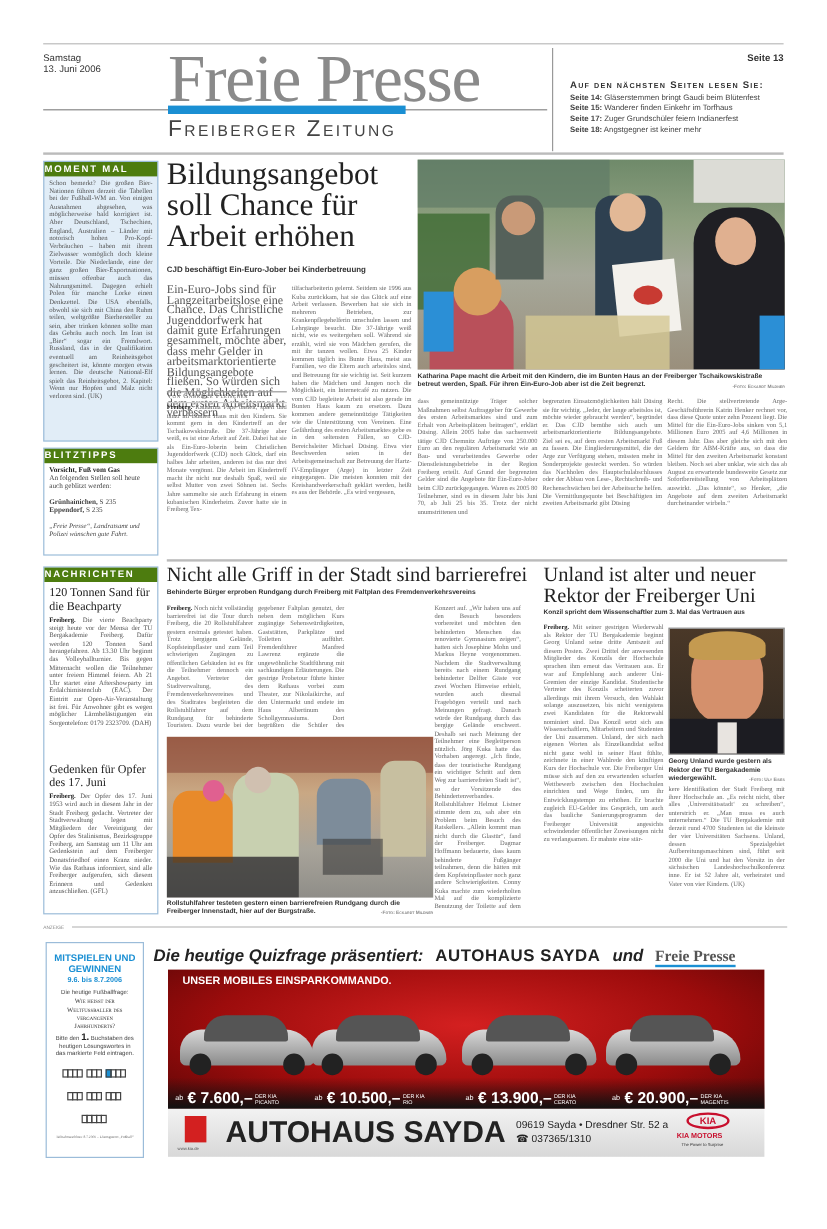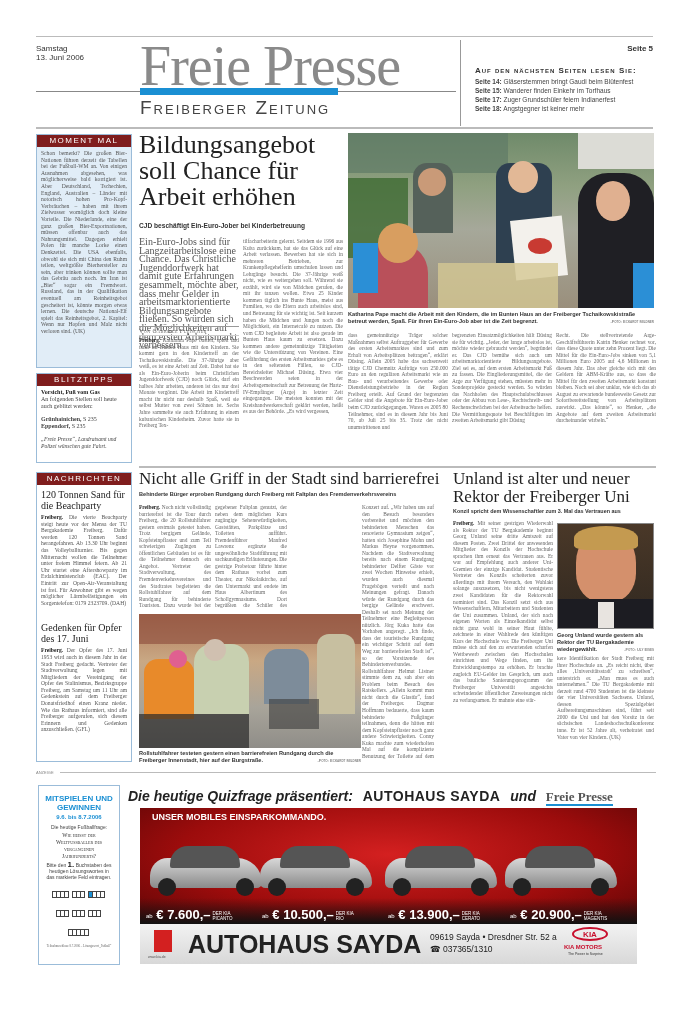--- a/index.html
+++ b/index.html
@@ -10,21 +10,21 @@
 .masthead-date{left:36px;top:44px;font-size:8px;line-height:9px;font-family:"Liberation Sans",sans-serif;color:#333}
 .logo{left:140px;top:38px;font-size:56px;line-height:56px;color:#8a8a8a;letter-spacing:-1px;font-family:"Liberation Serif",serif}
 .logo-bar{left:140px;top:88px;width:198px;height:7px;background:#1a8fd3}
 .edition{left:140px;top:97px;font-size:19px;letter-spacing:2px;font-family:"Liberation Sans",sans-serif;color:#444;font-variant:small-caps}
 .seite{right:36px;top:44px;font-size:8px;font-family:"Liberation Sans",sans-serif;font-weight:bold}
 .teaser{left:475px;top:66px;width:180px;font-family:"Liberation Sans",sans-serif}
 .teaser-title{font-size:8px;font-weight:bold;letter-spacing:1px;font-variant:small-caps;color:#333;margin-bottom:2px}
 .teaser-line{font-size:6.5px;line-height:9px;color:#444}
 .teaser-line b{font-weight:bold}
 .box{position:absolute;border:1px solid #9bbcd9}
-.box-head{background:#7f1d1d;color:#fff;text-align:center;font-family:"Liberation Sans",sans-serif;font-weight:normal;font-size:8px;letter-spacing:1.5px;height:12px;line-height:12px}
+.box-head{background:#4d7c0f;color:#fff;font-family:"Liberation Sans",sans-serif;font-weight:bold;font-size:8px;letter-spacing:1.5px;height:12px;line-height:12px}
 .body-txt{font-size:5.6px;line-height:6.6px;color:#555;text-align:justify}
 .col-txt{position:absolute;font-size:5.4px;line-height:6.55px;color:#666;text-align:justify}
 .h-main{left:139px;top:132px;width:205px;font-size:26px;line-height:26px;color:#222;font-family:"Liberation Serif",serif}
 .deck{font-family:"Liberation Sans",sans-serif;font-weight:bold;font-size:6.6px;color:#333}
 .lead{left:139px;top:238px;width:100px;font-size:10px;line-height:8.6px;color:#555;font-family:"Liberation Serif",serif}
 .byline{left:139px;top:326px;width:100px;font-size:6px;font-variant:small-caps;letter-spacing:0.5px;color:#666;border-top:1px solid #999;border-bottom:1px solid #ccc;padding:1px 0}
 .caption{font-family:"Liberation Sans",sans-serif;font-weight:bold;font-size:5.6px;line-height:7px;color:#333}
 .credit{font-family:"Liberation Sans",sans-serif;font-size:4px;color:#888;font-variant:small-caps}
 .photo{position:absolute;overflow:hidden}
 .h2{font-size:17px;line-height:18px;color:#222;font-family:"Liberation Serif",serif}
@@ -40,21 +40,21 @@
 <div class="hr" style="left:36px;top:36px;width:617px;background:#bbb"></div>
 <div class="abs masthead-date">
   <div>Samstag</div>
   <div>13. Juni 2006</div>
 </div>
 <div class="abs logo">Freie Presse</div>
 <div class="hr" style="left:36px;top:91px;width:420px;background:#888"></div>
 <div class="abs logo-bar"></div>
 <div class="abs edition">Freiberger Zeitung</div>
 <div class="abs" style="left:460px;top:40px;width:1px;height:86px;background:#999"></div>
-<div class="abs seite">Seite 5</div>
+<div class="abs seite">Seite 13</div>
 <div class="abs teaser">
   <div class="teaser-title">Auf den nächsten Seiten lesen Sie:</div>
   <div class="teaser-line"><b>Seite 14:</b> <span>Gläserstemmen bringt Gaudi beim Blütenfest</span></div>
   <div class="teaser-line"><b>Seite 15:</b> <span>Wanderer finden Einkehr im Torfhaus</span></div>
   <div class="teaser-line"><b>Seite 17:</b> <span>Zuger Grundschüler feiern Indianerfest</span></div>
   <div class="teaser-line"><b>Seite 18:</b> <span>Angstgegner ist keiner mehr</span></div>
 </div>
 <div class="hr" style="left:36px;top:127px;width:617px;background:#bbb;height:2px"></div>
 
 <div class="box" style="left:36px;top:134px;width:96px;height:234px;background:#e1edf7">
@@ -71,21 +71,21 @@
     <div><b>Eppendorf,</b> <span>S 235</span></div>
     <div style="margin-top:6px;font-style:italic;font-size:5.6px">„Freie Presse“, Landratsamt und Polizei wünschen gute Fahrt.</div>
   </div>
 </div>
 
 <div class="box" style="left:36px;top:472px;width:96px;height:290px">
   <div class="box-head">NACHRICHTEN</div>
   <div style="padding:4px 4px">
     <div style="font-size:10px;line-height:11px;color:#222;margin-bottom:3px">120 Tonnen Sand für die Beachparty</div>
     <div class="body-txt"><b style="color:#222">Freiberg.</b> <span>Die vierte Beachparty steigt heute vor der Mensa der TU Bergakademie Freiberg. Dafür werden 120 Tonnen Sand herangefahren. Ab 13.30 Uhr beginnt das Volleyballturnier. Bis gegen Mitternacht wollen die Teilnehmer unter freiem Himmel feiern. Ab 21 Uhr startet eine Aftershowparty im Erdalchimistenclub (EAC). Der Eintritt zur Open-Air-Veranstaltung ist frei. Für Anwohner gibt es wegen möglicher Lärmbelästigungen ein Sorgentelefon: 0179 2323709. (DAH)</span></div>
-    <div style="font-size:10px;line-height:11px;color:#222;margin:16px 0 3px">Gedenken für Opfer des 17. Juni</div>
+    <div style="font-size:10px;line-height:11px;color:#222;margin:30px 0 3px">Gedenken für Opfer des 17. Juni</div>
     <div class="body-txt"><b style="color:#222">Freiberg.</b> <span>Der Opfer des 17. Juni 1953 wird auch in diesem Jahr in der Stadt Freiberg gedacht. Vertreter der Stadtverwaltung legen mit Mitgliedern der Vereinigung der Opfer des Stalinismus, Bezirksgruppe Freiberg, am Samstag um 11 Uhr am Gedenkstein auf dem Freiberger Donatsfriedhof einen Kranz nieder. Wie das Rathaus informiert, sind alle Freiberger aufgerufen, sich diesem Erinnern und Gedenken anzuschließen. (GFL)</span></div>
   </div>
 </div>
 
 <div class="abs h-main">Bildungsangebot soll Chance für Arbeit erhöhen</div>
 <div class="abs deck" style="left:139px;top:222px;width:210px">CJD beschäftigt Ein-Euro-Jober bei Kinderbetreuung</div>
 <div class="abs lead">Ein-Euro-Jobs sind für Langzeitarbeitslose eine Chance. Das Christliche Jugenddorfwerk hat damit gute Erfahrungen gesammelt, möchte aber, dass mehr Gelder in arbeitsmarktorientierte Bildungsangebote fließen. So würden sich die Möglichkeiten auf dem ersten Arbeitsmarkt verbessern</div>
 <div class="abs byline">Von Gabriele Fleischer</div>
 <div class="col-txt" style="left:139px;top:337px;width:100px;height:125px;overflow:hidden"><b style="color:#222">Freiberg.</b> <span>Katharina Pape bastelt, spielt und tanzt im Bunten Haus mit den Kindern. Sie kommt gern in den Kindertreff an der Tschaikowskistraße. Die 37-Jährige aber weiß, es ist eine Arbeit auf Zeit. Dabei hat sie als Ein-Euro-Joberin beim Christlichen Jugenddorfwerk (CJD) noch Glück, darf ein halbes Jahr arbeiten, anderen ist das nur drei Monate vergönnt. Die Arbeit im Kindertreff macht ihr nicht nur deshalb Spaß, weil sie selbst Mutter von zwei Söhnen ist. Sechs Jahre sammelte sie auch Erfahrung in einem kubanischen Kinderheim. Zuvor hatte sie in Freiberg Tex-</span></div>
 <div class="col-txt" style="left:243px;top:238px;width:100px;height:224px;overflow:hidden">tilfacharbeiterin gelernt. Seitdem sie 1996 aus Kuba zurückkam, hat sie das Glück auf eine Arbeit verlassen. Bewerben hat sie sich in mehreren Betrieben, zur Krankenpflegehelferin umschulen lassen und Lehrgänge besucht. Die 37-Jährige weiß nicht, wie es weitergehen soll. Während sie erzählt, wird sie von Mädchen gerufen, die mit ihr tanzen wollen. Etwa 25 Kinder kommen täglich ins Bunte Haus, meist aus Familien, wo die Eltern auch arbeitslos sind, und Betreuung für sie wichtig ist. Seit kurzem haben die Mädchen und Jungen noch die Möglichkeit, ein Internetcafé zu nutzen. Die vom CJD begleitete Arbeit ist also gerade im Bunten Haus kaum zu ersetzen. Dazu kommen andere gemeinnützige Tätigkeiten wie die Unterstützung von Vereinen. Eine Gefährdung des ersten Arbeitsmarktes gebe es in den seltensten Fällen, so CJD-Bereichsleiter Michael Düsing. Etwa vier Beschwerden seien in der Arbeitsgemeinschaft zur Betreuung der Hartz-IV-Empfänger (Arge) in letzter Zeit eingegangen. Die meisten konnten mit der Kreishandwerkerschaft geklärt werden, heißt es aus der Behörde. „Es wird vergessen,</div>

